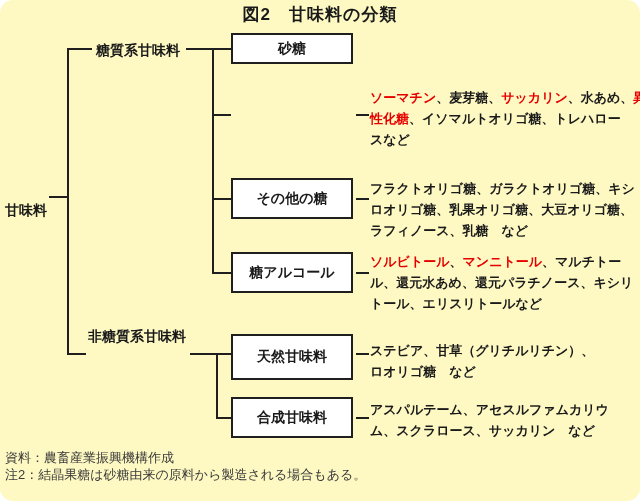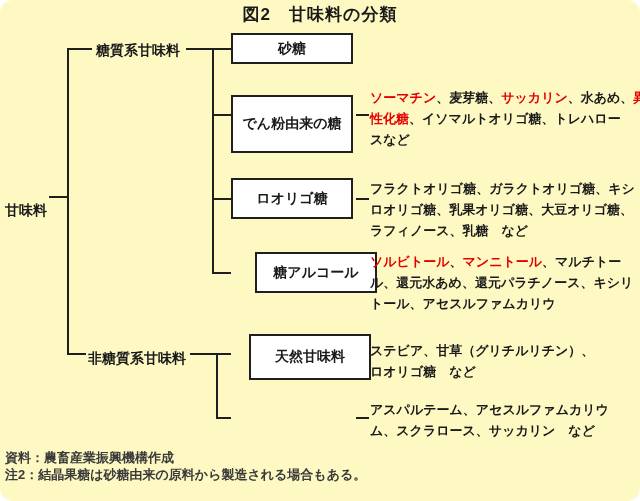--- a/index.html
+++ b/index.html
@@ -26,35 +26,35 @@
     font-size:14px; font-weight:bold; white-space:nowrap;
   }
   .list {
     position:absolute; left:370px; width:272px;
     font-size:13px; font-weight:bold; line-height:21px;
   }
   .list .tline { white-space:nowrap; }
   .red { color:var(--red, #e50000); }
   .footer {
     position:absolute; left:5px; top:449px;
-    font-size:13px; font-weight:bold; color:#3a3a3a; line-height:17px;
+    font-size:13px; font-weight:normal; color:#3a3a3a; line-height:17px;
     white-space:nowrap;
   }
 </style>
 </head>
 <body>
 
 <div id="stage">
 
   <div class="title">図2　甘味料の分類</div>
 
   <div class="node-label" style="left:5px; top:202px;">甘味料</div>
 
   <div class="node-label" style="left:96px; top:42px;">糖質系甘味料</div>
-  <div class="node-label" style="left:88px; top:350px;">非糖質系甘味料</div>
+  <div class="node-label" style="left:88px; top:328px;">非糖質系甘味料</div>
 
   <div class="line h" style="left:49px; top:196px; width:18px;"></div>
   <div class="line v" style="left:67px; top:48px; height:307px;"></div>
   <div class="line h" style="left:67px; top:48px; width:25px;"></div>
   <div class="line h" style="left:186px; top:48px; width:45px;"></div>
   <div class="line v" style="left:212px; top:48px; height:226px;"></div>
   <div class="line h" style="left:212px; top:114px; width:19px;"></div>
   <div class="line h" style="left:212px; top:198px; width:19px;"></div>
   <div class="line h" style="left:212px; top:272px; width:19px;"></div>
   <div class="line h" style="left:67px; top:353px; width:19px;"></div>
@@ -64,47 +64,47 @@
 
   <div class="line h" style="left:356px; top:114px; width:13px;"></div>
   <div class="line h" style="left:356px; top:198px; width:13px;"></div>
   <div class="line h" style="left:356px; top:272px; width:13px;"></div>
   <div class="line h" style="left:356px; top:353px; width:13px;"></div>
   <div class="line h" style="left:356px; top:417px; width:13px;"></div>
 
   <div class="box" style="top:33px; height:31px;">
     <span>砂糖</span>
   </div>
-  <div class="box" style="top:95px; height:58px;">
-    <span>でん粉由来の糖</span>
+  <div class="box" style="top:178px; height:41px;">
+    <span>その他の糖</span>
   </div>
-  <div class="box" style="top:178px; height:41px;">
-    <span>ロオリゴ糖</span>
-  </div>
-  <div class="box" style="top:252px; height:41px;margin-left:24px;">
+  <div class="box" style="top:252px; height:41px;">
     <span>糖アルコール</span>
   </div>
-  <div class="box" style="top:334px; height:46px;margin-left:18px;">
+  <div class="box" style="top:334px; height:46px;">
     <span>天然甘味料</span>
+  </div>
+  <div class="box" style="top:397px; height:41px;">
+    <span>合成甘味料</span>
   </div>
 
   <div class="list" style="top:87px;">
       <div class="tline"><span class="red">ソーマチン</span><span>、麦芽糖、</span><span class="red">サッカリン</span><span>、水あめ、</span><span class="red">異</span></div>
       <div class="tline"><span class="red">性化糖</span><span>、イソマルトオリゴ糖、トレハロー</span></div>
       <div class="tline"><span>スなど</span></div>
     </div>
   <div class="list" style="top:178px;">
       <div class="tline"><span>フラクトオリゴ糖、ガラクトオリゴ糖、キシ</span></div>
       <div class="tline"><span>ロオリゴ糖、乳果オリゴ糖、大豆オリゴ糖、</span></div>
       <div class="tline"><span>ラフィノース、乳糖　など</span></div>
     </div>
   <div class="list" style="top:251px;">
       <div class="tline"><span class="red">ソルビトール</span><span>、</span><span class="red">マンニトール</span><span>、マルチトー</span></div>
       <div class="tline"><span>ル、還元水あめ、還元パラチノース、キシリ</span></div>
-      <div class="tline"><span>トール、アセスルファムカリウ</span></div>
+      <div class="tline"><span>トール、エリスリトールなど</span></div>
     </div>
   <div class="list" style="top:340px;">
       <div class="tline"><span>ステビア、甘草（グリチルリチン）、</span></div>
       <div class="tline"><span>ロオリゴ糖　など</span></div>
     </div>
   <div class="list" style="top:399px;">
       <div class="tline"><span>アスパルテーム、アセスルファムカリウ</span></div>
       <div class="tline"><span>ム、スクラロース、サッカリン　など</span></div>
     </div>
 

